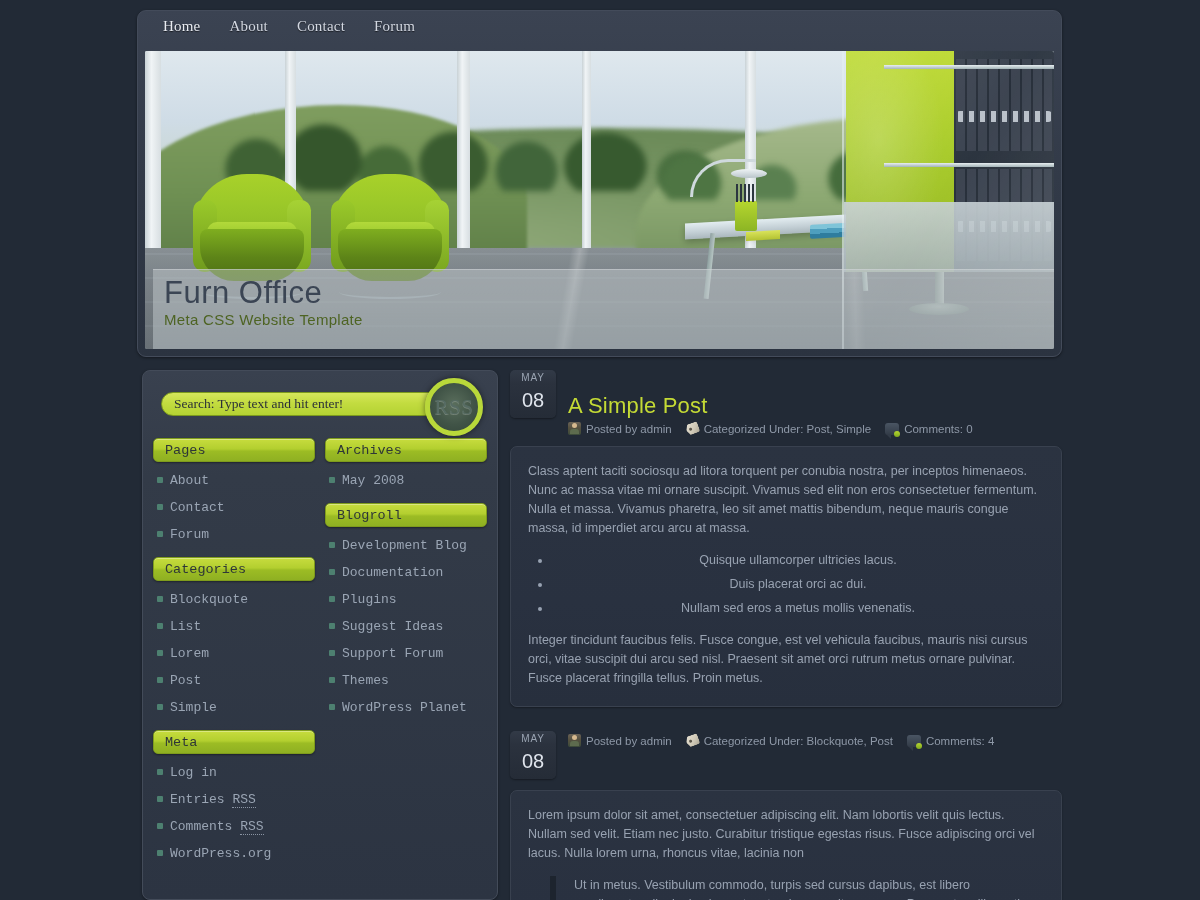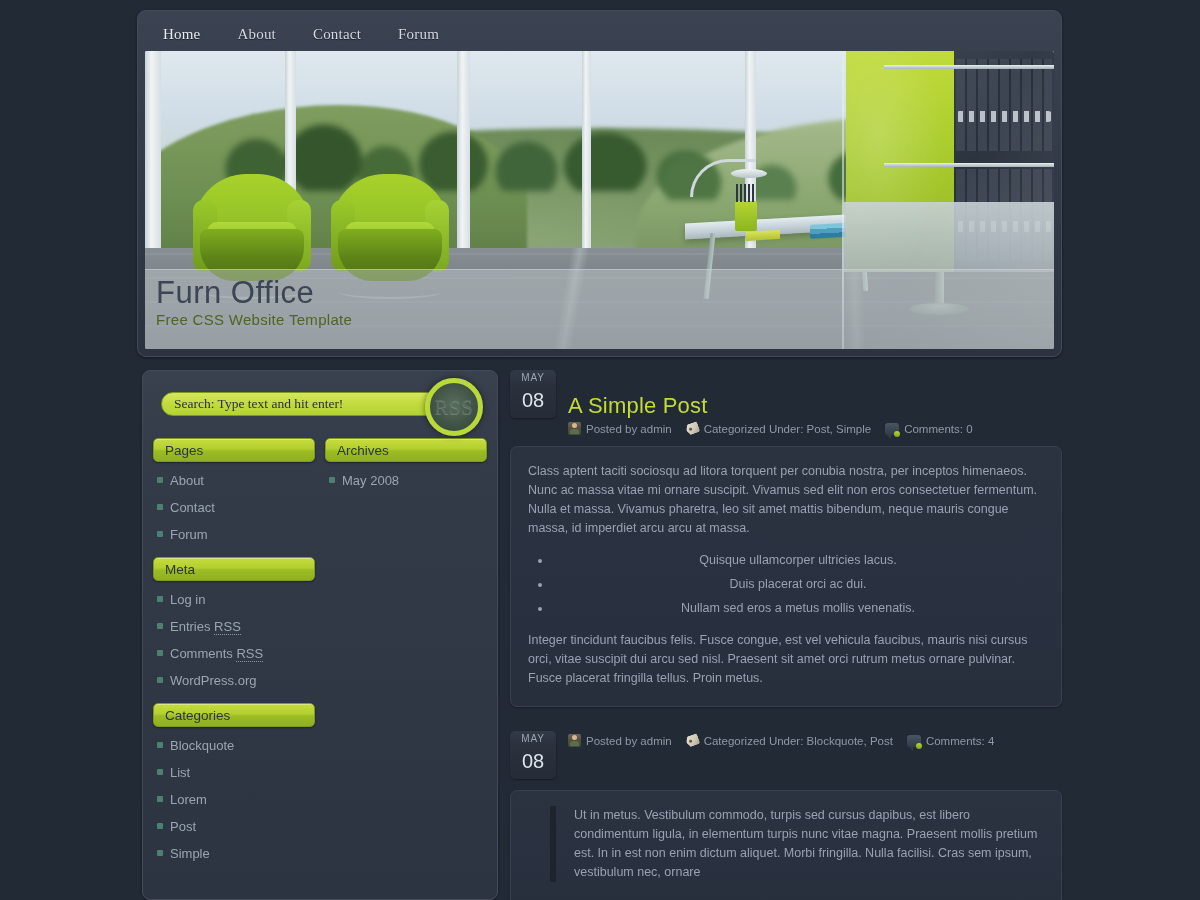--- a/index.html
+++ b/index.html
@@ -28,23 +28,23 @@
     background: linear-gradient(180deg,#3b4352 0%,#323a48 48%,#2b3340 100%);
     border: 1px solid #434b5a;
     padding: 7px;
     box-shadow: 0 1px 3px rgba(0,0,0,.45);
   }
 
   
   .navbar {
     height: 33px;
     display: flex;
-    align-items: center;
+    align-items: flex-start;
     padding-left: 18px;
-    gap: 8px;
+    gap: 0;
   }
   .navbar a {
     color: #d3d8e2;
     font-family: "Liberation Serif", serif;
     font-size: 15px;
     text-decoration: none;
     padding: 0 21px 0 0;
     margin-right: 8px;
     letter-spacing: .2px;
     text-shadow: 0 1px 1px rgba(0,0,0,.6);
@@ -265,21 +265,21 @@
     opacity:.9;
   }
   .glasspanel {
     position:absolute; right: 0; top: 0; width: 212px; height: 100%;
     background: linear-gradient(120deg, rgba(255,255,255,.10) 0%, rgba(255,255,255,.02) 50%, rgba(255,255,255,.12) 100%);
     border-left: 2px solid rgba(230,240,242,.55);
   }
 
   
   .title-overlay {
-    position:absolute; left:0; bottom:0; width:100%; height: 80px;
+    position:absolute; left:8px; bottom:0; width:100%; height: 80px;
     background: linear-gradient(180deg, rgba(205,212,214,.42) 0%, rgba(190,198,201,.55) 40%, rgba(178,187,191,.62) 100%);
     border-top: 1px solid rgba(255,255,255,.28);
     padding: 6px 0 0 11px;
   }
   .site-title {
     font-size: 31px;
     color: #3b4554;
     font-weight: normal;
     letter-spacing: .5px;
     line-height: 34px;
@@ -339,21 +339,21 @@
     text-decoration:none;
   }
   .rss-badge span {
     font-family: "Liberation Serif", serif;
     font-size: 21px;
     color: #566b63;
     text-shadow: 0 1px 0 rgba(255,255,255,.22);
     letter-spacing: .5px;
   }
 
-  .side-cols { display:flex; gap: 10px; }
+  .side-cols { display:flex; gap: 10px; font-family: Liberation Mono, monospace; }
   .side-col { width: 162px; }
 
   .widget { margin-bottom: 14px; }
   .widget-title {
     display:block;
     height: 24px;
     line-height: 23px;
     padding: 0 11px;
     border-radius: 5px;
     background: linear-gradient(180deg,#c7dc3e 0%, #b3cf2f 45%, #9cbc24 55%, #8fb022 100%);
@@ -545,21 +545,21 @@
           <div class="bindlabel" id="bl2"></div>
         </div>
         <div class="shelfrail" id="sr1"></div>
         <div class="shelfrail" id="sr2"></div>
         <div class="cabinet"></div>
         <div class="glasspanel"></div>
       </div>
 
       <div class="title-overlay">
         <h1 class="site-title">Furn Office</h1>
-        <div class="site-tagline">Free CSS Website Template</div>
+        <div class="site-tagline">Meta CSS Website Template</div>
       </div>
     </div>
   </div>
 
   <div class="columns">
 
     <aside class="sidebar">
 
       <div class="searchrow">
         <input class="search-input" type="text" placeholder="Search: Type text and hit enter!" style="">
@@ -571,54 +571,66 @@
       <div class="side-cols">
 
         <div class="side-col">
 
           <div class="widget">
             <span class="widget-title">Pages</span>
             <ul>
               <li><a href="#">About</a></li>
               <li><a href="#">Contact</a></li>
               <li><a href="#">Forum</a></li>
-            </ul>
-          </div>
-
-          <div class="widget">
-            <span class="widget-title">Meta</span>
-            <ul>
-              <li><a href="#">Log in</a></li>
-              <li><a href="#"><span>Entries </span><abbr>RSS</abbr></a></li>
-              <li><a href="#"><span>Comments </span><abbr>RSS</abbr></a></li>
-              <li><a href="#">WordPress.org</a></li>
             </ul>
           </div>
 
           <div class="widget">
             <span class="widget-title">Categories</span>
             <ul>
               <li><a href="#">Blockquote</a></li>
               <li><a href="#">List</a></li>
               <li><a href="#">Lorem</a></li>
               <li><a href="#">Post</a></li>
               <li><a href="#">Simple</a></li>
             </ul>
           </div>
+
+          <div class="widget">
+            <span class="widget-title">Meta</span>
+            <ul>
+              <li><a href="#">Log in</a></li>
+              <li><a href="#"><span>Entries </span><abbr>RSS</abbr></a></li>
+              <li><a href="#"><span>Comments </span><abbr>RSS</abbr></a></li>
+              <li><a href="#">WordPress.org</a></li>
+            </ul>
+          </div>
         </div>
 
         <div class="side-col">
 
           <div class="widget">
             <span class="widget-title">Archives</span>
             <ul>
               <li><a href="#">May 2008</a></li>
             </ul>
           </div>
 
+          <div class="widget">
+            <span class="widget-title">Blogroll</span>
+            <ul>
+              <li><a href="#">Development Blog</a></li>
+              <li><a href="#">Documentation</a></li>
+              <li><a href="#">Plugins</a></li>
+              <li><a href="#">Suggest Ideas</a></li>
+              <li><a href="#">Support Forum</a></li>
+              <li><a href="#">Themes</a></li>
+              <li><a href="#">WordPress Planet</a></li>
+            </ul>
+          </div>
         </div>
       </div>
     </aside>
 
     <main class="main">
 
       <article class="post">
         <div class="post-head">
           <div class="date-badge">
             <span class="date-month">MAY</span>
@@ -672,20 +684,21 @@
                 <a href="#">Categorized Under: Blockquote, Post</a>
               </span>
               <span class="m-item">
                 <i class="icon icon-comment"></i>
                 <a href="#">Comments: 4</a>
               </span>
             </div>
           </div>
         </div>
         <div class="post-body">
+          <p>Lorem ipsum dolor sit amet, consectetuer adipiscing elit. Nam lobortis velit quis lectus. Nullam sed velit. Etiam nec justo. Curabitur tristique egestas risus. Fusce adipiscing orci vel lacus. Nulla lorem urna, rhoncus vitae, lacinia non</p>
           <blockquote>Ut in metus. Vestibulum commodo, turpis sed cursus dapibus, est libero condimentum ligula, in elementum turpis nunc vitae magna. Praesent mollis pretium est. In in est non enim dictum aliquet. Morbi fringilla. Nulla facilisi. Cras sem ipsum, vestibulum nec, ornare</blockquote>
 
         </div>
       </article>
 
     </main>
   </div>
 </div>
 
 </body></html>

